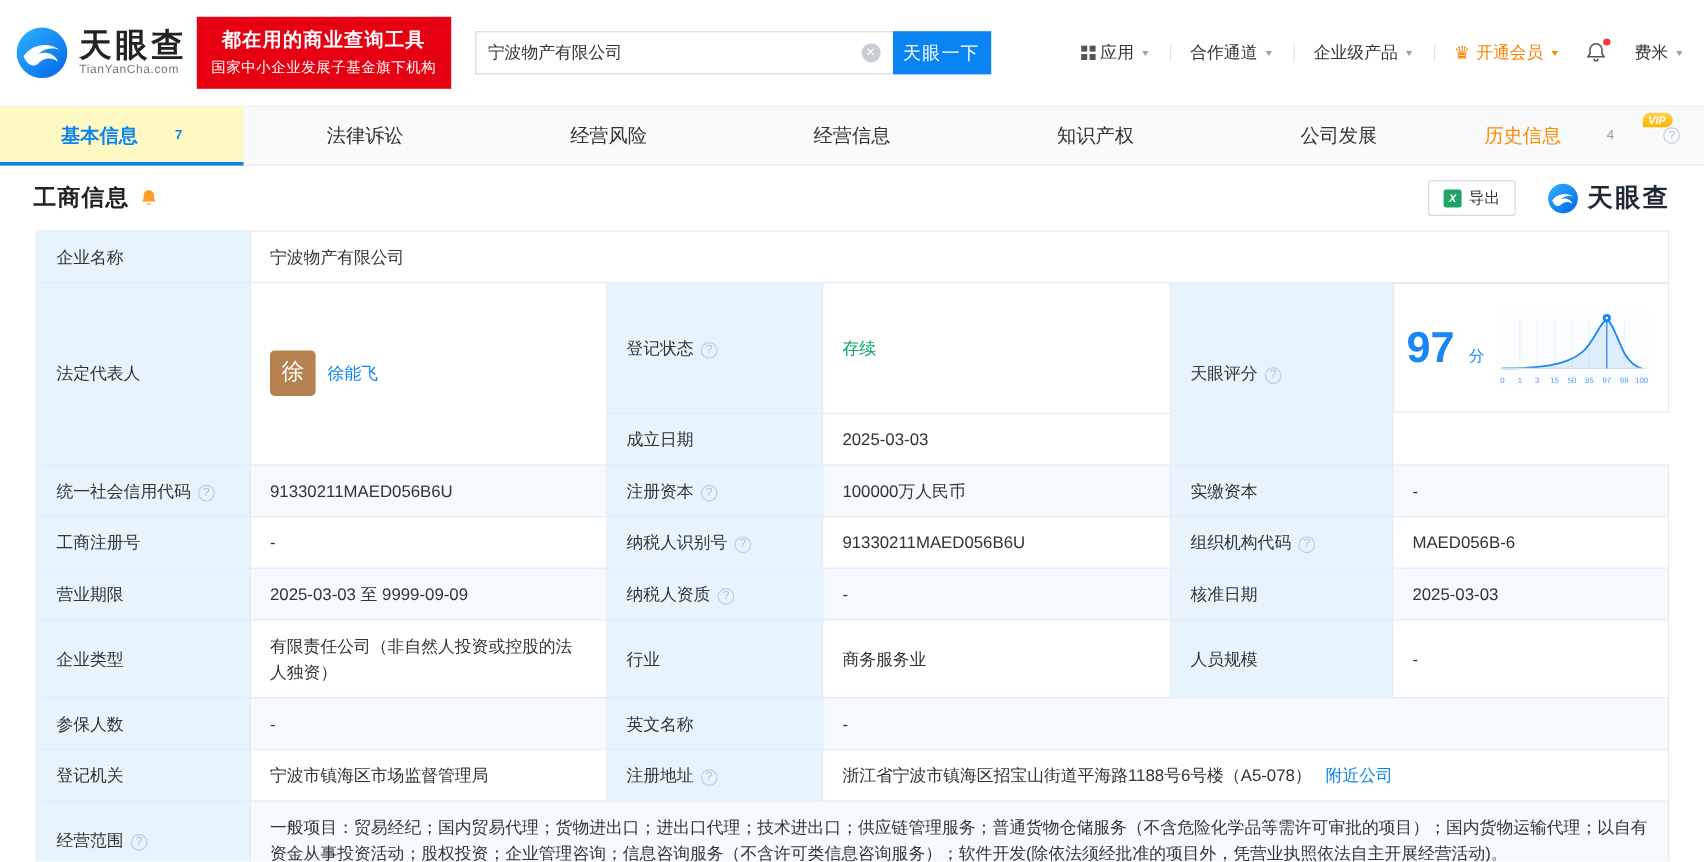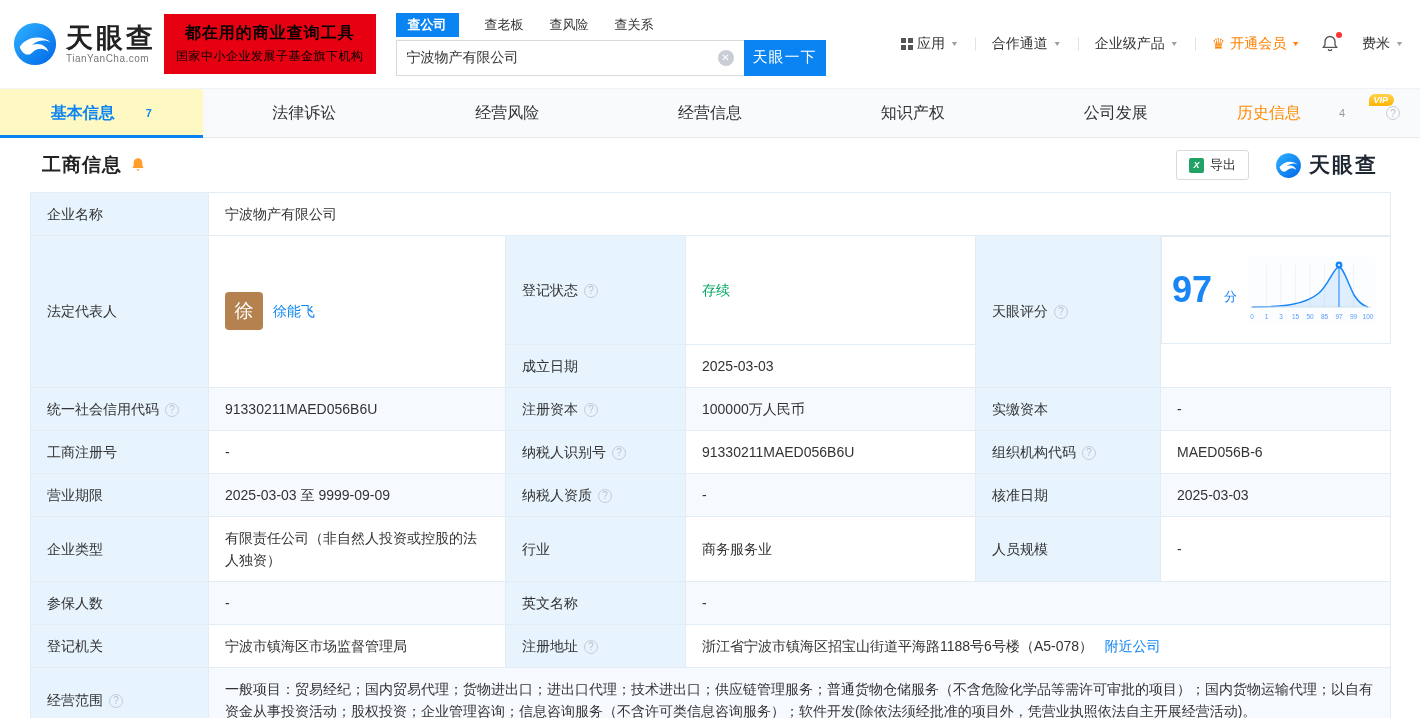--- a/index.html
+++ b/index.html
@@ -4,21 +4,21 @@
 <style>
   * { margin:0; padding:0; box-sizing:border-box; }
   html,body { width:1420px; height:718px; overflow:hidden; background:#fff;
     font-family:"Liberation Sans","DejaVu Sans",sans-serif; color:#333; }
 
   
   .header { display:flex; align-items:center; height:88px; padding:0 16px 0 12px; background:#fff; }
   .logo { display:flex; align-items:center; gap:8px; cursor:pointer; }
   .logo-title { font-size:27px; font-weight:bold; color:#222; letter-spacing:3px; line-height:1.1; }
   .logo-domain { font-size:10px; color:#777; letter-spacing:.5px; }
-  .promo { margin-left:8px; background:#e60012; color:#000000; text-align:center; padding:9px 12px;font-family:Liberation Serif, serif; }
+  .promo { margin-left:8px; background:#e60012; color:#ffffff; text-align:center; padding:9px 12px;font-family:Liberation Serif, serif; }
   .promo-1 { font-size:16px; font-weight:bold; letter-spacing:1px; }
   .promo-2 { font-size:12px; margin-top:4px; letter-spacing:.5px; }
 
   .search { margin-left:20px; }
   .stabs { display:flex; align-items:center; gap:26px; height:24px; margin-bottom:3px; }
   .stab { font-size:13px; color:#333; cursor:pointer; }
   .stab.active { background:#0b84f3; color:#fff; font-weight:bold; padding:3px 12px; }
   .srow { display:flex; }
   .input-wrap { position:relative; }
   .input-wrap input { width:348px; height:36px; border:1px solid #d9d9d9; border-right:none;
@@ -54,21 +54,21 @@
   .tab.history sup { color:#999; font-weight:normal; }
   .vip { position:absolute; top:5px; right:26px; background:linear-gradient(#ffd24d,#ffb400); color:#fff;
       font-size:9px; font-weight:bold; font-style:italic; padding:1px 6px 1px 5px; border-radius:7px 7px 7px 0; }
 
   .q { display:inline-flex; width:14px; height:14px; border:1px solid #c5ccd6; border-radius:50%;
       color:#b6bfca; font-size:10px; align-items:center; justify-content:center; margin-left:6px;
       vertical-align:1px; cursor:pointer; flex:none; }
   .q::after { content:"?"; }
 
   
-  .sec-head { display:flex; align-items:center; height:54px; padding:0 42px; }
+  .sec-head { display:flex; align-items:center; height:54px; padding:0 28px; }
   .sec-head h2 { font-size:19px; color:#222; letter-spacing:1px; }
   .sec-bell { margin-left:8px; cursor:pointer; display:flex; }
   .sec-right { margin-left:auto; display:flex; align-items:center; }
   .export { display:flex; align-items:center; gap:6px; height:30px; padding:0 12px; background:#fff;
       border:1px solid #d9d9d9; border-radius:3px; font-size:13px; color:#333; cursor:pointer; }
   .xls { width:15px; height:15px; background:#21a366; border-radius:2px; color:#fff; font-size:9px;
       font-weight:bold; display:flex; align-items:center; justify-content:center; }
   .xls::after { content:"X"; }
   .brand { display:flex; align-items:center; gap:7px; margin-left:26px; cursor:pointer; }
   .brand span { font-size:21px; font-weight:bold; color:#1f2733; letter-spacing:2px; }
@@ -111,26 +111,20 @@
         <div class="logo-domain">TianYanCha.com</div>
       </div>
     </div>
 
     <div class="promo">
       <div class="promo-1">都在用的商业查询工具</div>
       <div class="promo-2">国家中小企业发展子基金旗下机构</div>
     </div>
 
     <div class="search">
-      <div class="stabs">
-        <span class="stab active">查公司</span>
-        <span class="stab">查老板</span>
-        <span class="stab">查风险</span>
-        <span class="stab">查关系</span>
-      </div>
       <div class="srow">
         <div class="input-wrap">
           <input value="宁波物产有限公司" style="">
           <span class="clear"></span>
         </div>
         <button class="sbtn">天眼一下</button>
       </div>
     </div>
 
     <nav class="nav">

